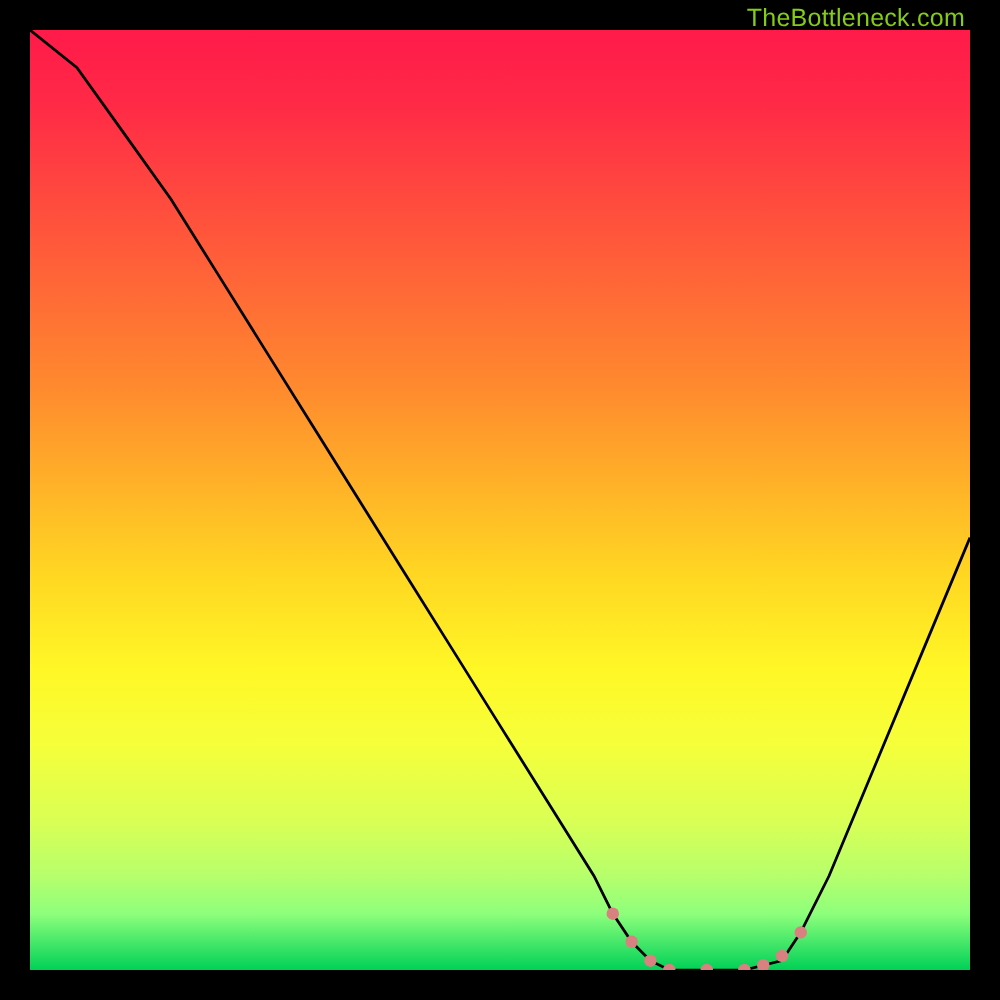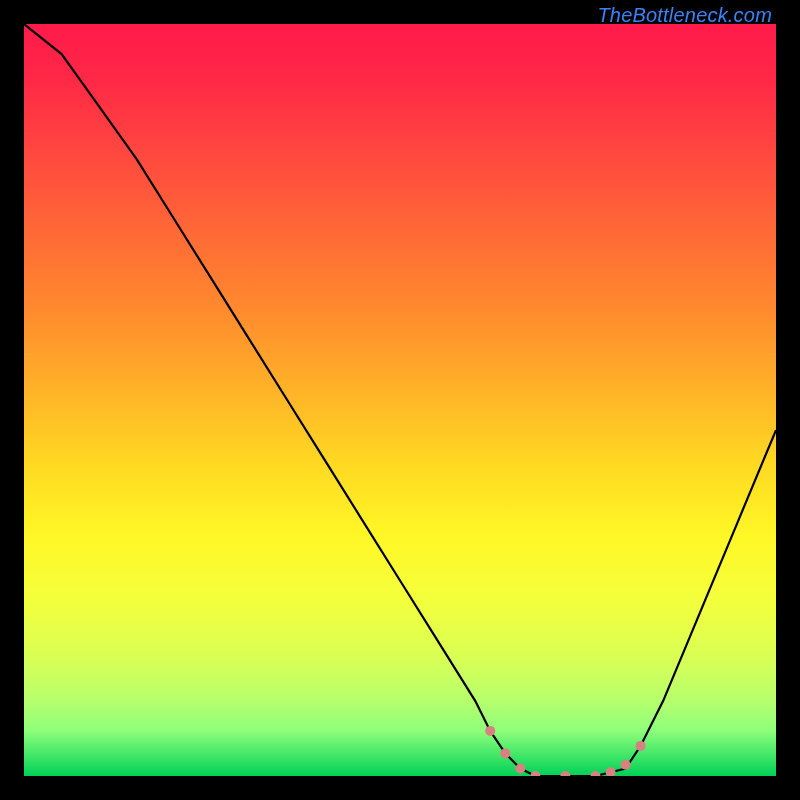--- a/index.html
+++ b/index.html
@@ -46,23 +46,22 @@
   .curve-layer {
     position: absolute;
     inset: 0;
   }
   .watermark {
     position: absolute;
     top: 4px;
     right: 28px;
     font-family: Arial, Helvetica, sans-serif;
     font-size: 20px;
-    color: #3b82f6;
+    color: #84cc16;
     letter-spacing: 0.2px;
-    font-style: italic;
   }
 </style>
 </head>
 <body>
 
 <div class="stage">
 
   <div class="plot-area">
     <div class="gradient-bg"></div>
 

